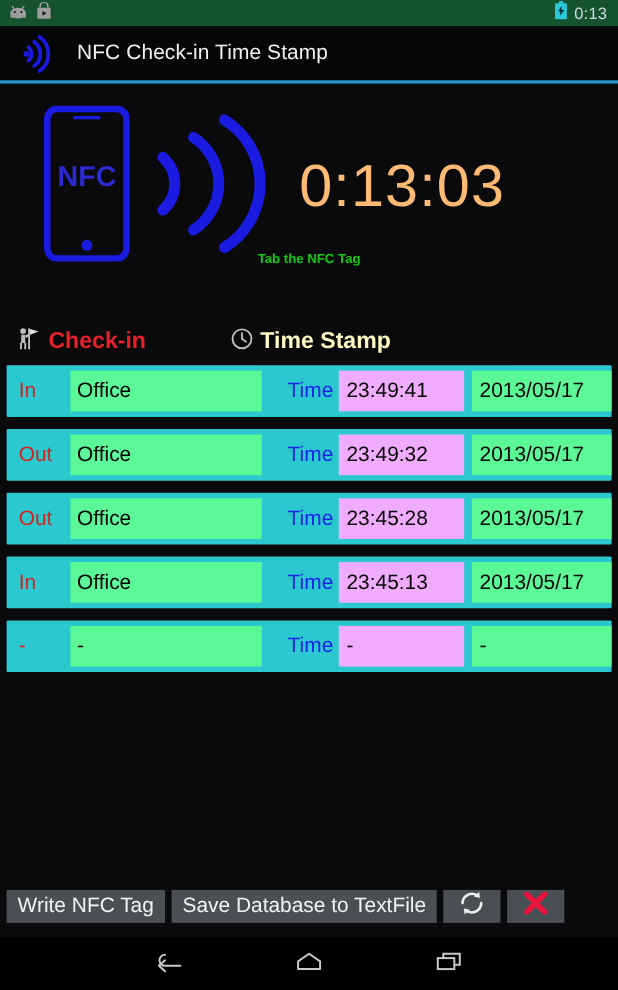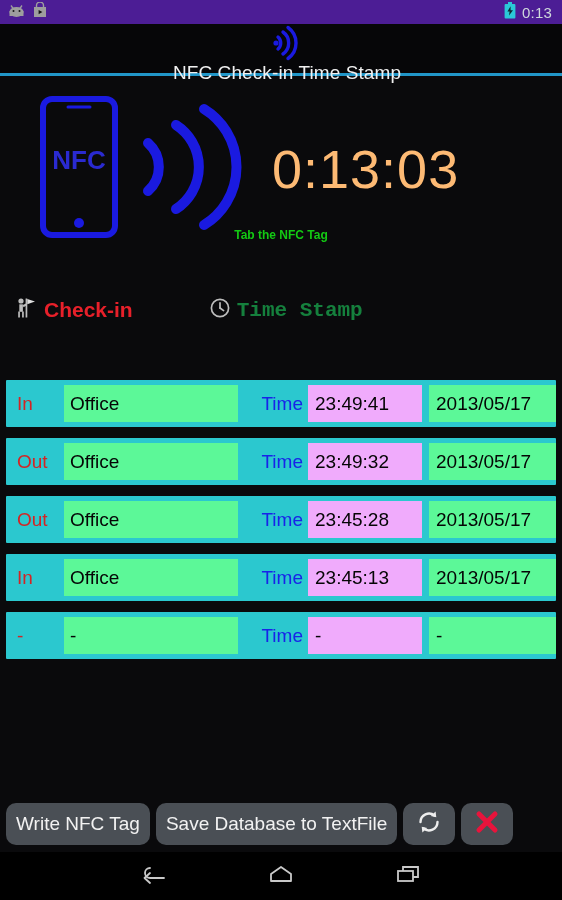--- a/index.html
+++ b/index.html
@@ -12,41 +12,40 @@
   #app {
     position: relative;
     width: 562px; height: 900px;
     background: #0a0a0c;
   }
 
   
   .statusbar {
     position: absolute; top: 0; left: 0;
     width: 562px; height: 24px;
-    background: #4c1d95;
+    background: #14532d;
     display: flex; align-items: center;
   }
   .sb-left { display: flex; align-items: center; gap: 8px; padding-left: 8px; }
   .sb-right {
     margin-left: auto; display: flex; align-items: center;
     gap: 6px; padding-right: 10px;
   }
   .sb-clock {
     color: #cfd8dc; font-size: 15px; letter-spacing: 0.2px;
     font-family: "Liberation Sans", sans-serif;
   }
 
   
   .actionbar {
     position: absolute; top: 24px; left: 0;
     width: 562px; height: 52px;
     background: #060608;
     display: flex; align-items: center;
     border-bottom: 3px solid #2196c8;
-    flex-direction: column;
   }
   .ab-icon { width: 44px; margin-left: 14px; display:flex; align-items:center; justify-content:center; }
   .ab-title {
     color: #f0f0f0; font-size: 19px; margin-left: 12px;
     letter-spacing: 0.1px;
   }
 
   
   .hero {
     position: absolute; top: 79px; left: 0;
@@ -72,24 +71,24 @@
   .colheads {
     position: absolute; top: 292px; left: 0;
     width: 562px; height: 36px;
     display: flex; align-items: center;
   }
   .ch-group { display: flex; align-items: center; }
   .ch-checkin { margin-left: 14px; }
   .ch-timestamp { margin-left: 76px; }
   .ch-label { font-size: 21px; font-weight: bold; margin-left: 6px; }
   .ch-checkin .ch-label { color: #e8202a; }
-  .ch-timestamp .ch-label { color: #15803d; font-family: Liberation Mono, monospace; }
-
-  
-  .rows { position: absolute; top: 332px; left: 0; width: 562px; margin-top: 48px; }
+  .ch-timestamp .ch-label { color: #fef9c3; }
+
+  
+  .rows { position: absolute; top: 332px; left: 0; width: 562px; }
   .row {
     position: relative;
     height: 47px;
     margin: 0 6px 11px 6px;
     background: #2bc8cf;
     display: flex; align-items: center;
     border-radius: 1px;
   }
   .cell-dir {
     width: 58px; flex: 0 0 58px;
@@ -133,23 +132,23 @@
   
   .buttonbar {
     position: absolute; left: 0; top: 800px;
     width: 562px; height: 48px;
     display: flex; align-items: center; gap: 6px;
     padding: 0 6px;
   }
   .btn {
     background: #4a4f55;
     color: #f2f2f2;
-    height: 42px;
+    height: 30px;
     border: none;
-    border-radius: 10px;
+    border-radius: 0;
     font-size: 19px;
     font-family: "Liberation Sans", sans-serif;
     display: flex; align-items: center; justify-content: center;
     padding: 0 10px;
     white-space: nowrap;
   }
   .btn-icon { width: 52px; padding: 0; }
 
   
   .navbar {

